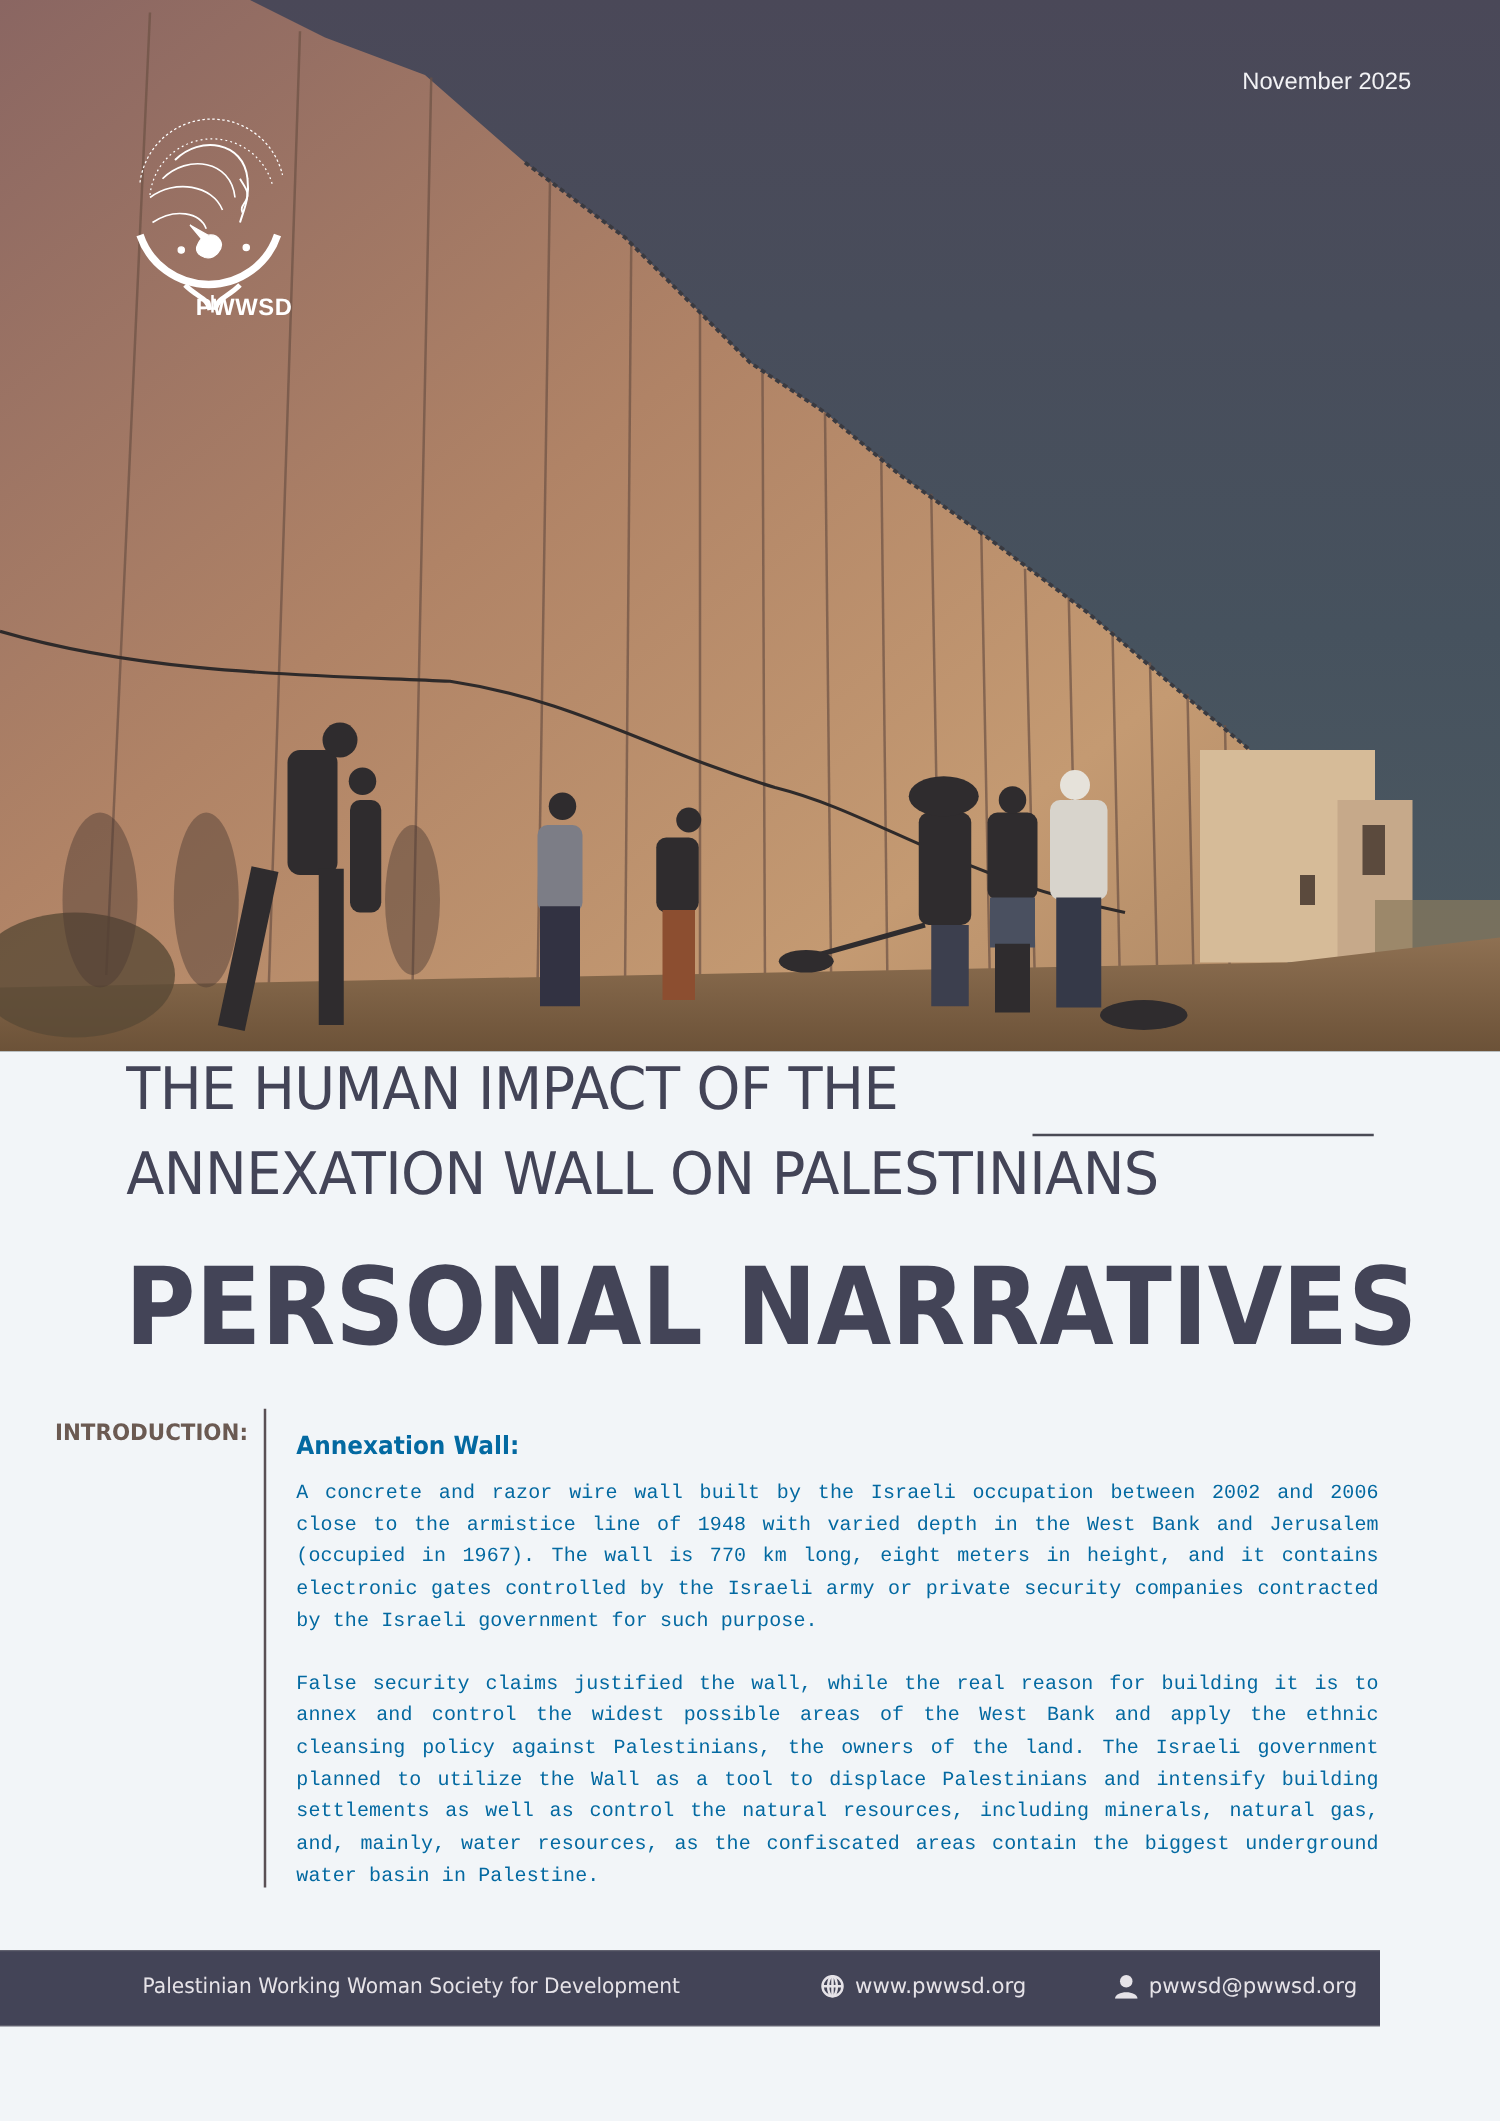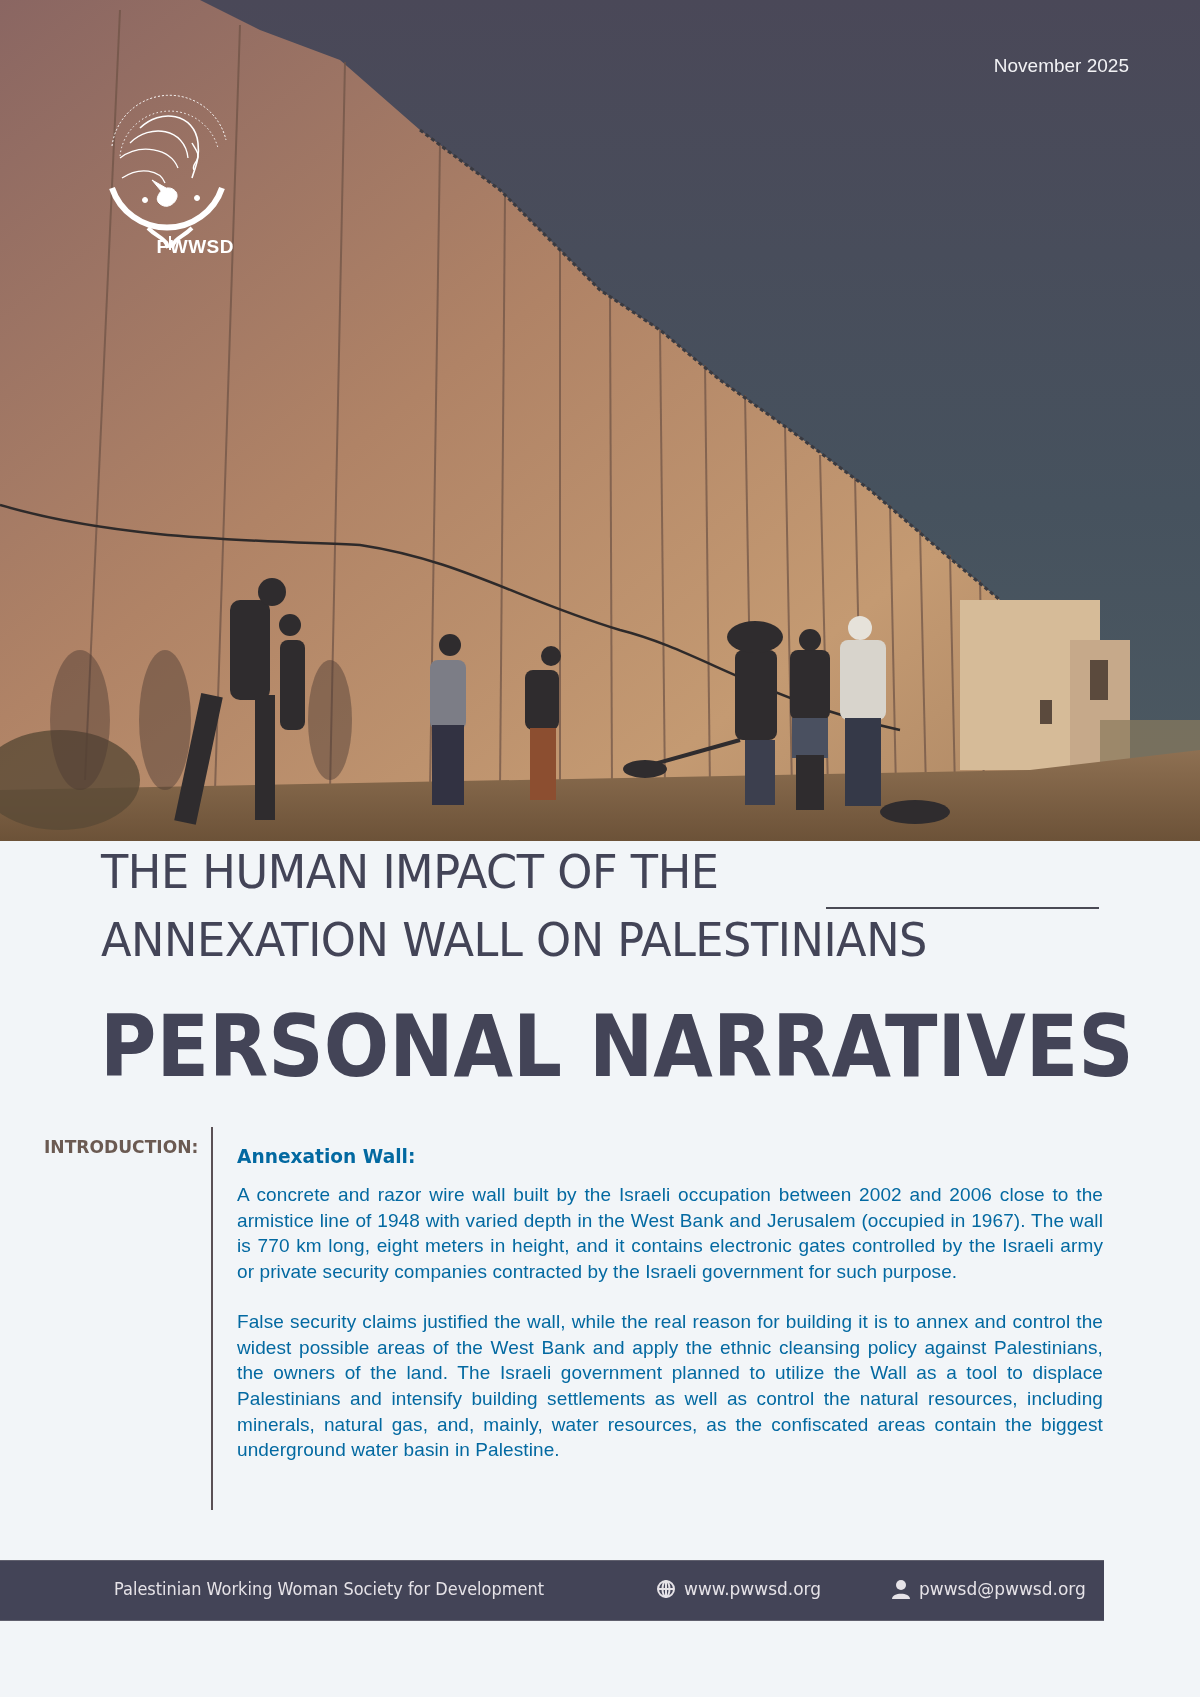--- a/index.html
+++ b/index.html
@@ -39,22 +39,22 @@
     position: absolute; left: 44px; top: 1136px; color: #6b5a52; font-weight: 700; font-size: 18px;
     font-family: "DejaVu Sans", sans-serif; transform: scaleX(0.95); transform-origin: left;
   }
   .vrule { position: absolute; left: 211px; top: 1127px; width: 2px; height: 383px; background: #5a5055; }
   .content { position: absolute; left: 237px; top: 1144px; width: 866px; color: #0369a1; }
   .content h3 {
     font-size: 20px; font-weight: 700; margin-bottom: 14px; font-family: "DejaVu Sans", sans-serif;
     transform: scaleX(0.93); transform-origin: left;
   }
   .content p {
-    font-size: 19px; line-height: 25.7px; text-align: justify; margin-bottom: 24px;
-    font-family: Liberation Sans, sans-serif; letter-spacing: 0.1px;
+    font-size: 16px; line-height: 25.7px; text-align: justify; margin-bottom: 24px;
+    font-family: Liberation Mono, monospace; letter-spacing: 0.1px;
   }
 
   .footer {
     position: absolute; left: 0; top: 1560px; width: 1104px; height: 61px; background: #434457;
     border-top: 1px solid #60606e; border-bottom: 1px solid #60606e; color: #e6e3e8;
     font-family: "DejaVu Sans", sans-serif; font-size: 17px;
   }
   .footer .org { position: absolute; left: 114px; top: 18px; transform: scaleX(0.95); transform-origin: left; }
   .footer .web { position: absolute; left: 656px; top: 18px; display: flex; align-items: center; gap: 8px; justify-content: space-between; }
   .footer .mail { position: absolute; left: 891px; top: 18px; display: flex; align-items: flex-start; gap: 8px; }

